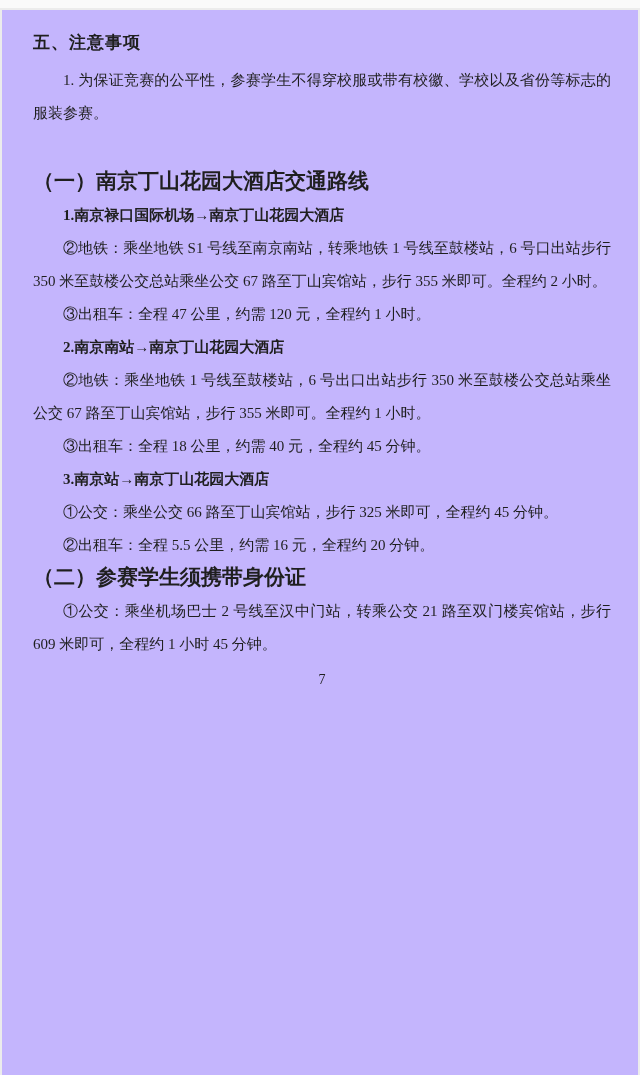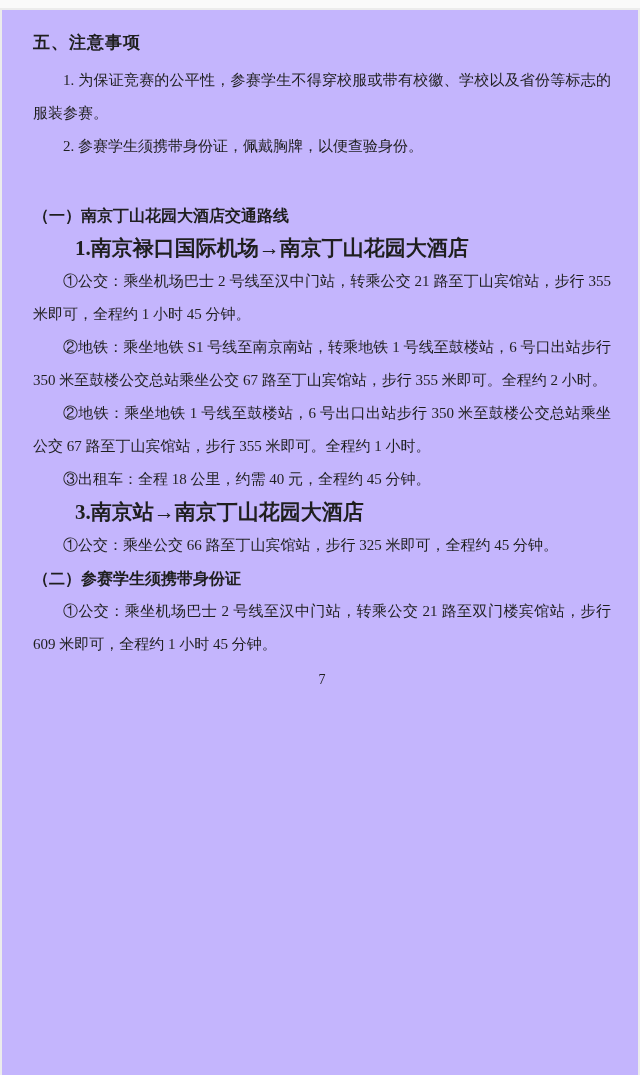--- a/index.html
+++ b/index.html
@@ -17,27 +17,28 @@
     overflow: hidden;
   }
   .h-main {
     font-size: 17px;
     font-weight: bold;
     line-height: 30px;
     letter-spacing: 1px;
     margin: 0 0 6px 0;
   }
   .h-sub {
-    font-size: 16px;
+    font-size: 21px;
     font-weight: bold;
     line-height: 33px;
     margin: 0;
+    font-family: Liberation Mono, monospace;
   }
   .h-route {
-    font-size: 21px;
+    font-size: 15px;
     font-weight: bold;
     line-height: 33px;
     text-indent: 2em;
     margin: 0;
   }
   .body-p {
     font-size: 15px;
     line-height: 33px;
     text-indent: 2em;
     text-align: justify;
@@ -64,36 +65,37 @@
   }
 </style>
 </head>
 <body>
 
 <div class="page">
 
   <div class="h-main">五、注意事项</div>
 
   <p class="body-p">1. 为保证竞赛的公平性，参赛学生不得穿校服或带有校徽、学校以及省份等标志的服装参赛。</p>
-  <p class="body-p">2. 参赛学生须携带身份证，佩戴胸牌，以便查验身份。</p>
 
   <div class="section-gap"></div>
 
 
   <div class="h-sub">（一）南京丁山花园大酒店交通路线</div>
 
   <div class="h-route">1.南京禄口国际机场→南京丁山花园大酒店</div>
-  <p class="body-p">①公交：乘坐机场巴士 2 号线至汉中门站，转乘公交 21 路至丁山宾馆站，步行 355 米即可，全程约 1 小时 45 分钟。</p>
   <p class="body-p">②地铁：乘坐地铁 S1 号线至南京南站，转乘地铁 1 号线至鼓楼站，6 号口出站步行 350 米至鼓楼公交总站乘坐公交 67 路至丁山宾馆站，步行 355 米即可。全程约 2 小时。</p>
+  <p class="body-p">③出租车：全程 47 公里，约需 120 元，全程约 1 小时。</p>
 
+  <div class="h-route">2.南京南站→南京丁山花园大酒店</div>
   <p class="body-p">②地铁：乘坐地铁 1 号线至鼓楼站，6 号出口出站步行 350 米至鼓楼公交总站乘坐公交 67 路至丁山宾馆站，步行 355 米即可。全程约 1 小时。</p>
   <p class="body-p">③出租车：全程 18 公里，约需 40 元，全程约 45 分钟。</p>
 
   <div class="h-route">3.南京站→南京丁山花园大酒店</div>
   <p class="body-p">①公交：乘坐公交 66 路至丁山宾馆站，步行 325 米即可，全程约 45 分钟。</p>
+  <p class="body-p">②出租车：全程 5.5 公里，约需 16 元，全程约 20 分钟。</p>
 
   <div class="h-sub">（二）参赛学生须携带身份证</div>
 
   <p class="body-p">①公交：乘坐机场巴士 2 号线至汉中门站，转乘公交 21 路至双门楼宾馆站，步行 609 米即可，全程约 1 小时 45 分钟。</p>
 
   <div class="body-p page-number">7</div>
 
 </div>
 
 </body></html>

